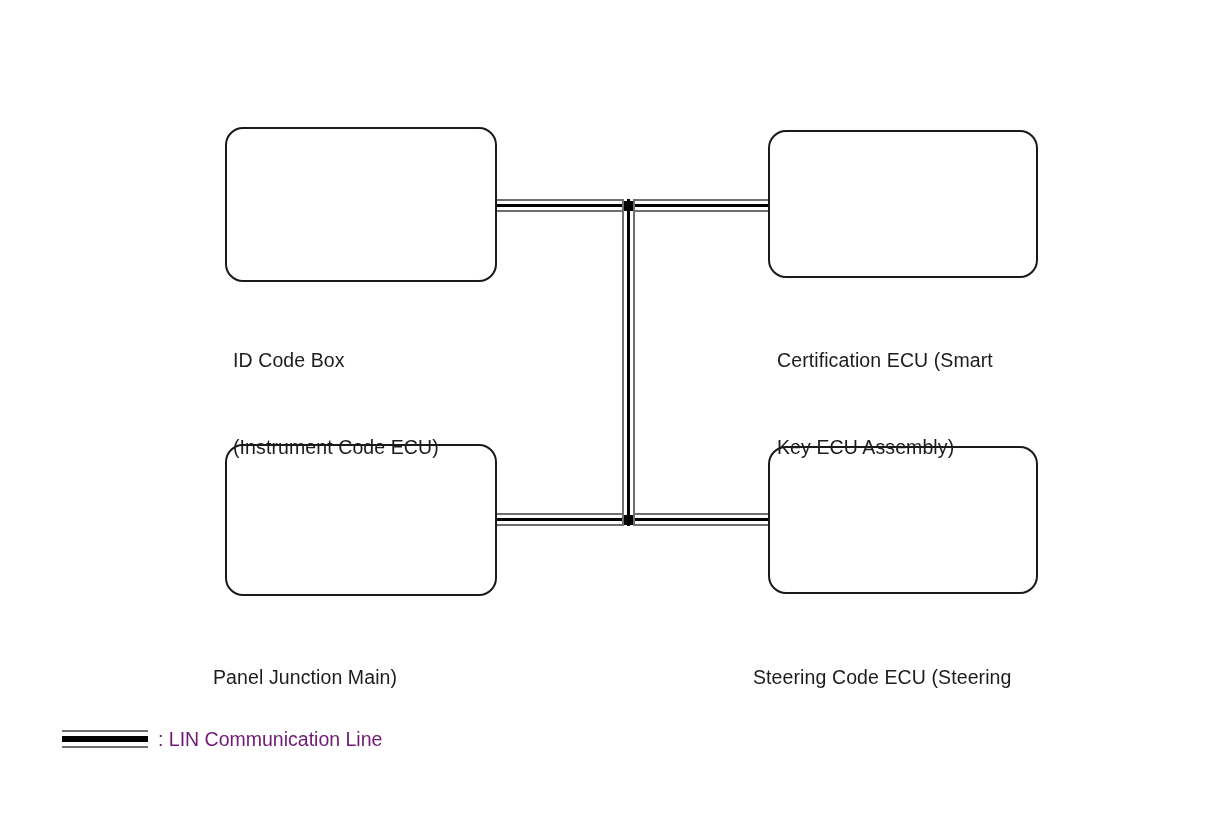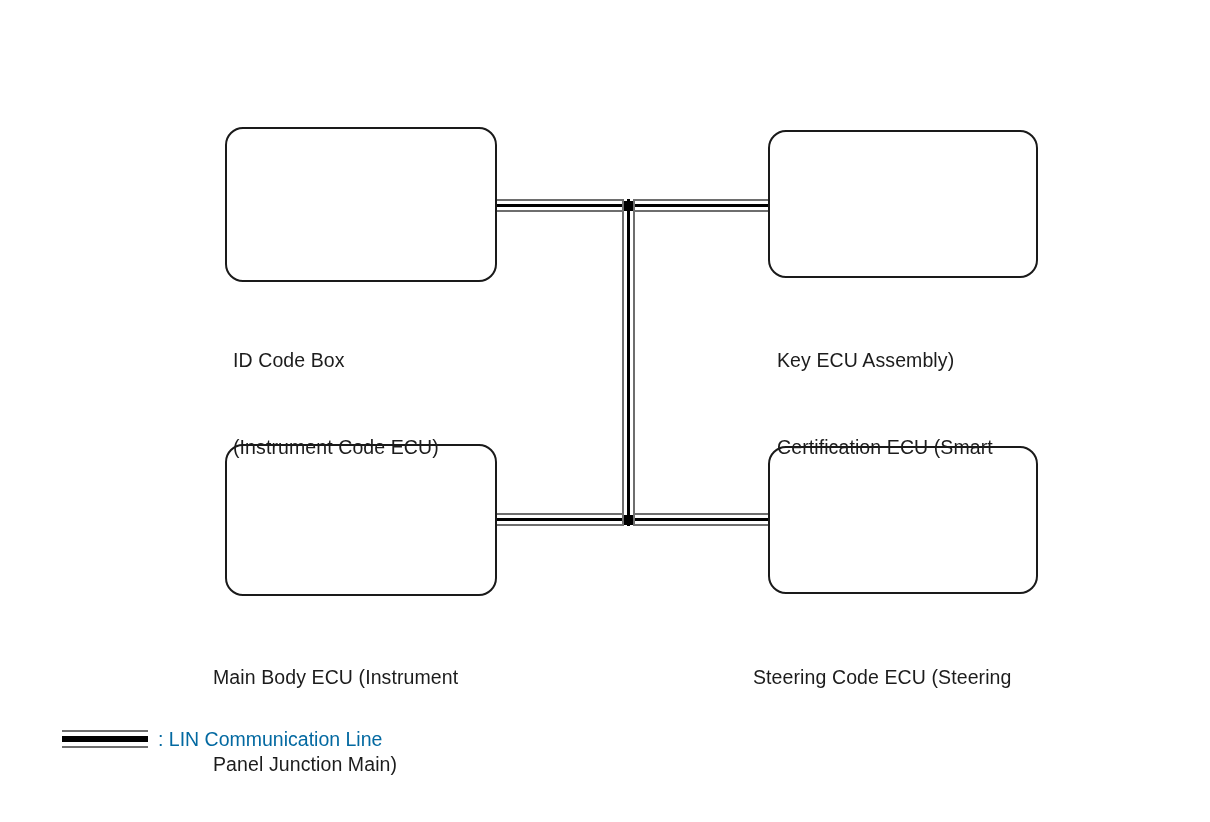--- a/index.html
+++ b/index.html
@@ -112,21 +112,21 @@
     bottom: 2px;
     background: #000000;
     border-top: 2px solid #ffffff;
     border-bottom: 2px solid #ffffff;
     box-sizing: border-box;
   }
   .legend-text {
     margin-left: 10px;
     font-size: 19.5px;
     line-height: 22px;
-    color: #0369a1;
+    color: #701a75;
     white-space: pre;
   }
 </style>
 </head>
 <body>
 
 <div id="canvas">
 
   <div class="lin-h" style="left:495px; top:199px; width:275px;"></div>
 
@@ -144,26 +144,25 @@
   <div class="ecu-box" style="left:225px; top:444px; width:272px; height:152px;"></div>
 
   <div class="ecu-box" style="left:768px; top:446px; width:270px; height:148px;"></div>
 
   <div class="ecu-label" style="left:233px; top:288px;">
     <div>ID Code Box</div>
     <div>(Instrument Code ECU)</div>
   </div>
 
   <div class="ecu-label" style="left:777px; top:288px;">
+    <div>Certification ECU (Smart</div>
     <div>Key ECU Assembly)</div>
-    <div>Certification ECU (Smart</div>
   </div>
 
   <div class="ecu-label" style="left:213px; top:605px;">
-    <div>Main Body ECU (Instrument</div>
     <div>Panel Junction Main)</div>
   </div>
 
   <div class="ecu-label" style="left:753px; top:605px;">
     <div>Steering Code ECU (Steering</div>
   </div>
 
   <div id="legend">
     <span class="legend-swatch"></span>
     <span class="legend-text">: LIN Communication Line</span>

